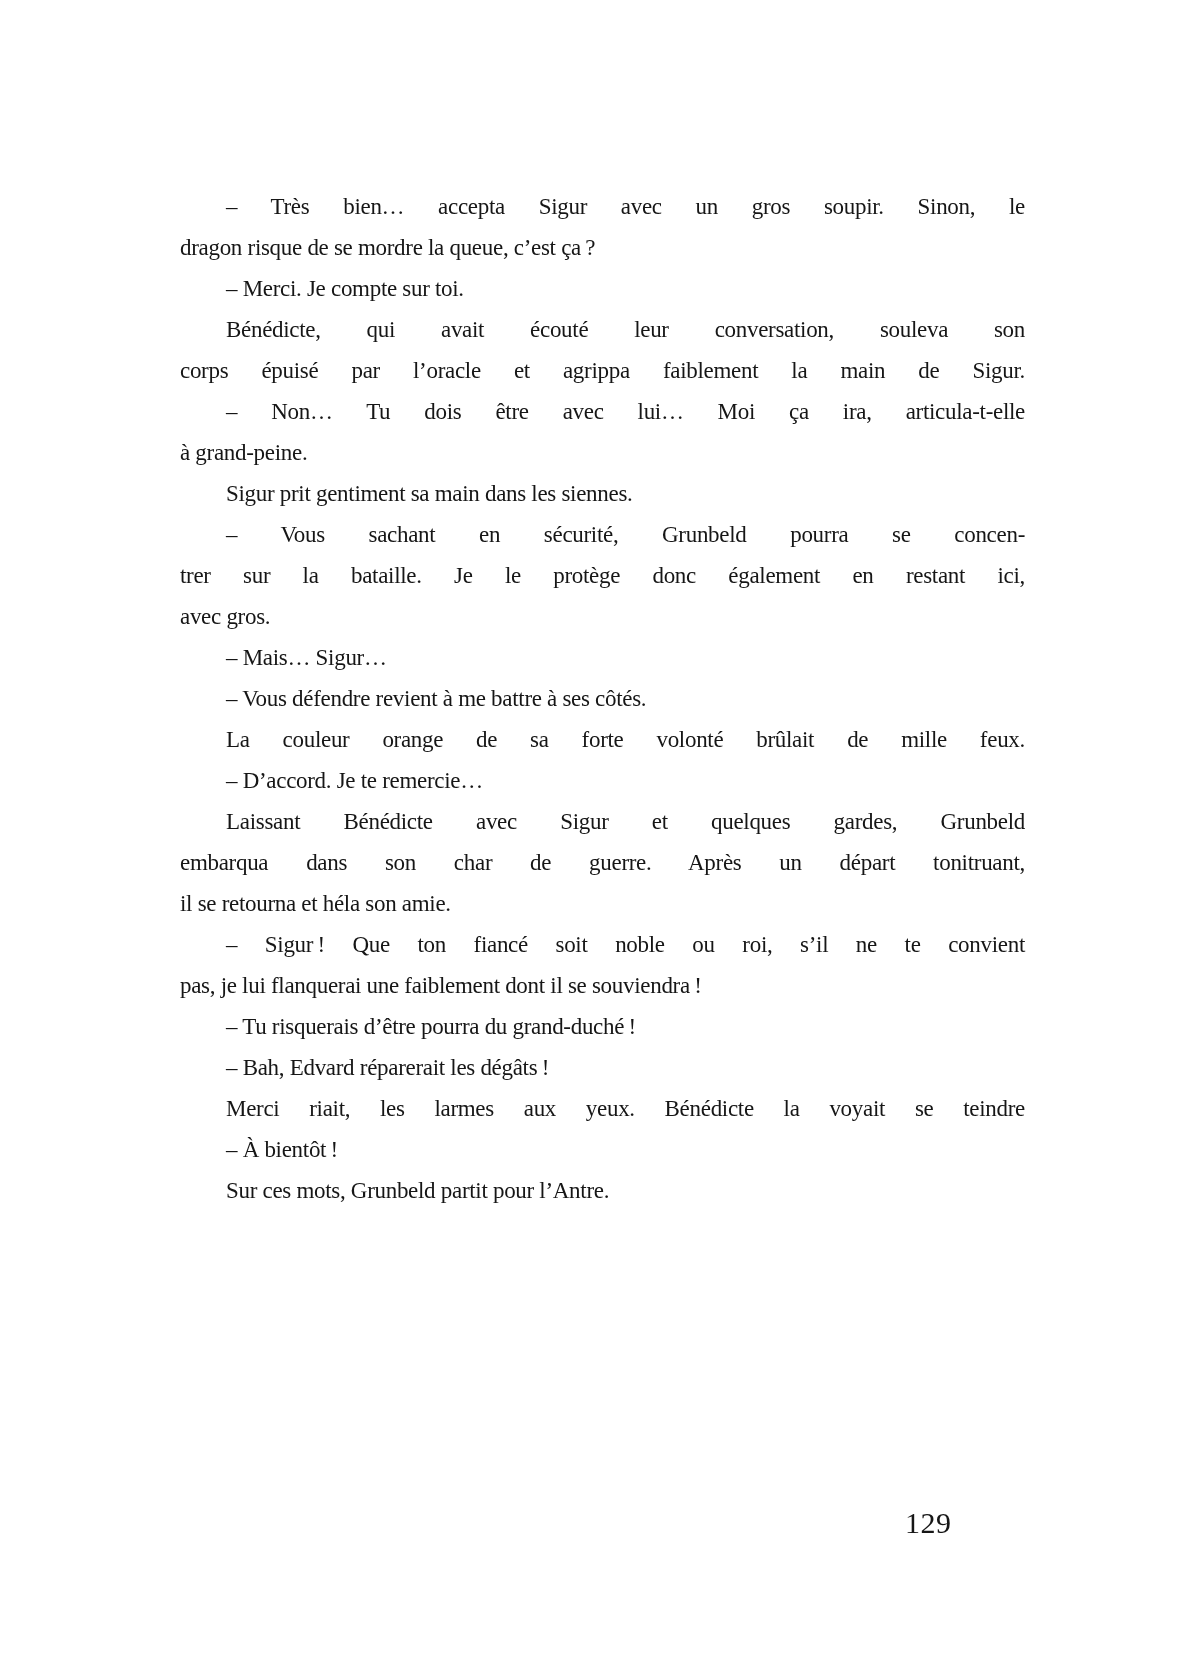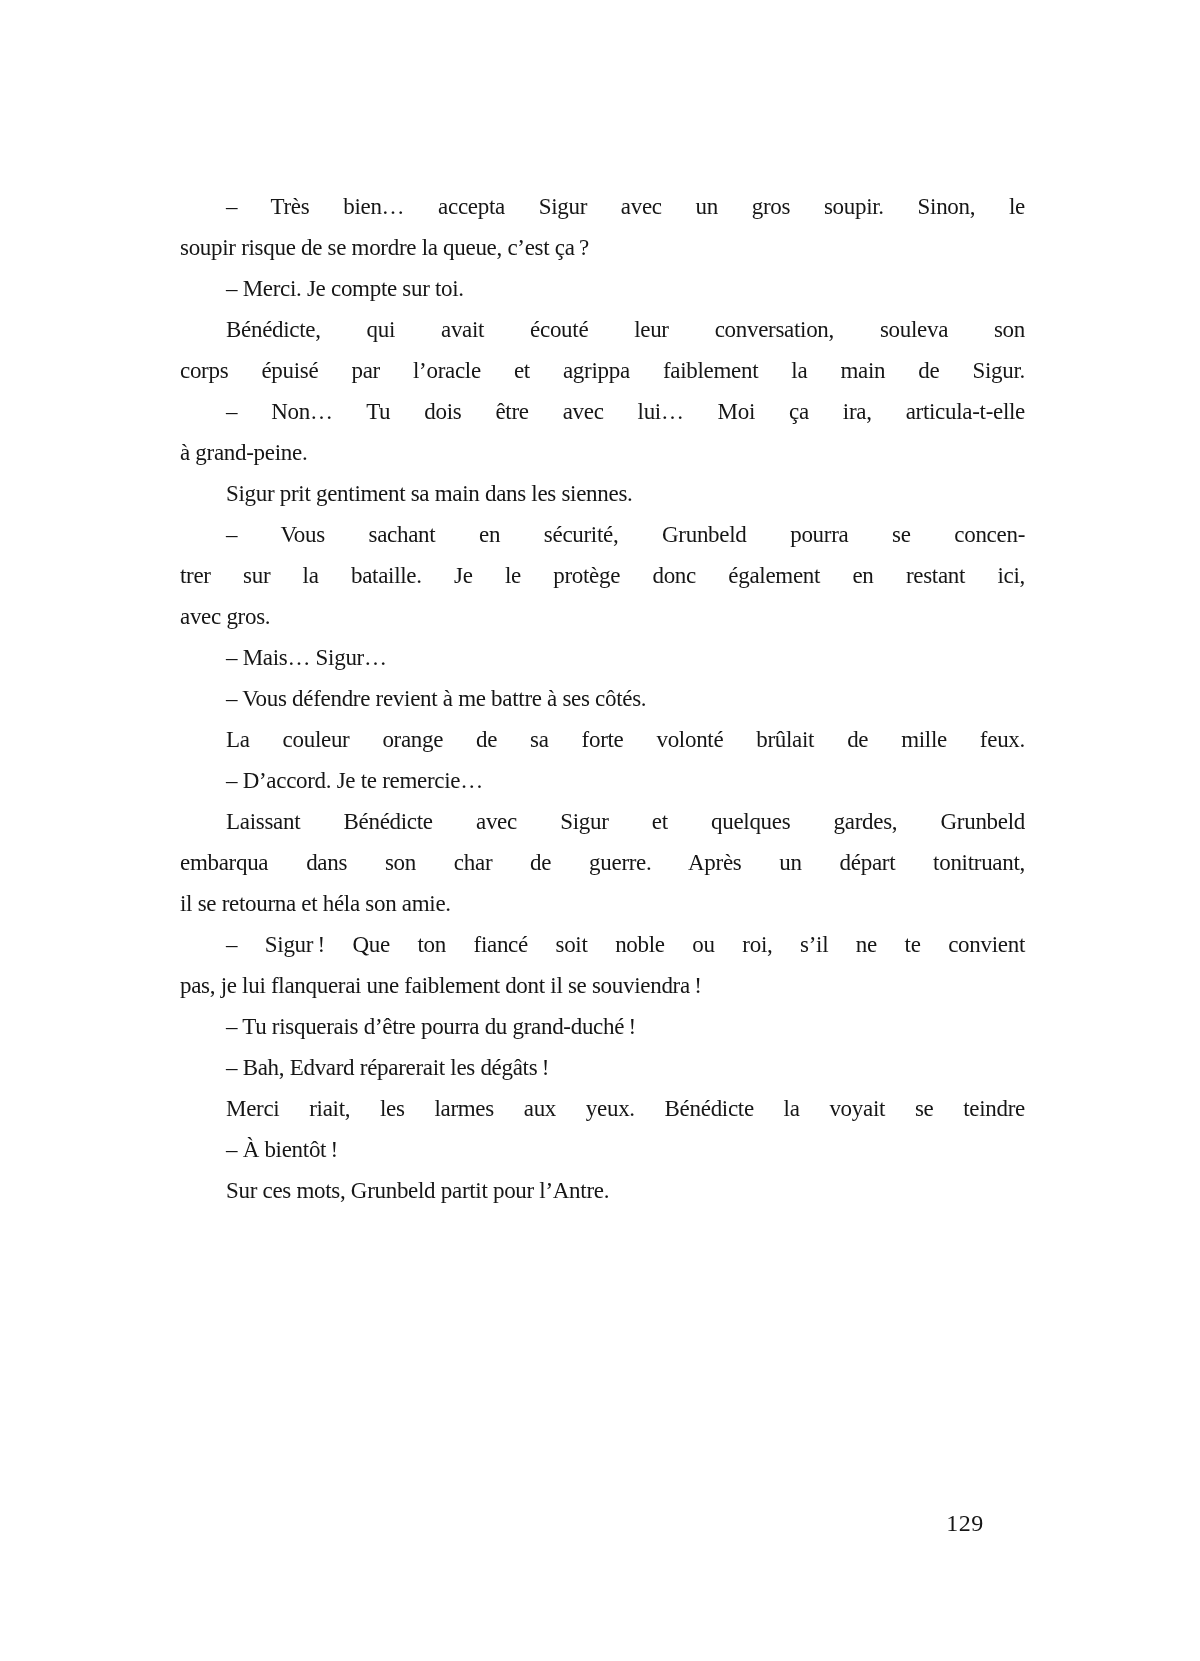--- a/index.html
+++ b/index.html
@@ -34,32 +34,32 @@
   }
   .line.j {
     text-align: justify;
     text-align-last: justify;
   }
   .folio {
     position: absolute;
     left: 905px;
     top: 1506px;
     width: 120px;
-    text-align: center;
-    font-size: 24px;
+    text-align: left;
+    font-size: 30px;
     line-height: 34px;
     letter-spacing: 0.5px;
   }
 </style>
 </head>
 <body style="background: rgb(255, 255, 255); color: rgb(22, 22, 22);">
 
 <main class="text-block">
     <div class="line ind j">– Très bien… accepta Sigur avec un gros soupir. Sinon, le</div>
-    <div class="line">soupir risque de se mordre la queue, c’est ça ?</div>
+    <div class="line">dragon risque de se mordre la queue, c’est ça ?</div>
     <div class="line ind">– Merci. Je compte sur toi.</div>
     <div class="line ind j">Bénédicte, qui avait écouté leur conversation, souleva son</div>
     <div class="line j">corps épuisé par l’oracle et agrippa faiblement la main de Sigur.</div>
     <div class="line ind j">– Non… Tu dois être avec lui… Moi ça ira, articula-t-elle</div>
     <div class="line">à grand-peine.</div>
     <div class="line ind">Sigur prit gentiment sa main dans les siennes.</div>
     <div class="line ind j">– Vous sachant en sécurité, Grunbeld pourra se concen-</div>
     <div class="line j">trer sur la bataille. Je le protège donc également en restant ici,</div>
     <div class="line">avec gros.</div>
     <div class="line ind">– Mais… Sigur…</div>

